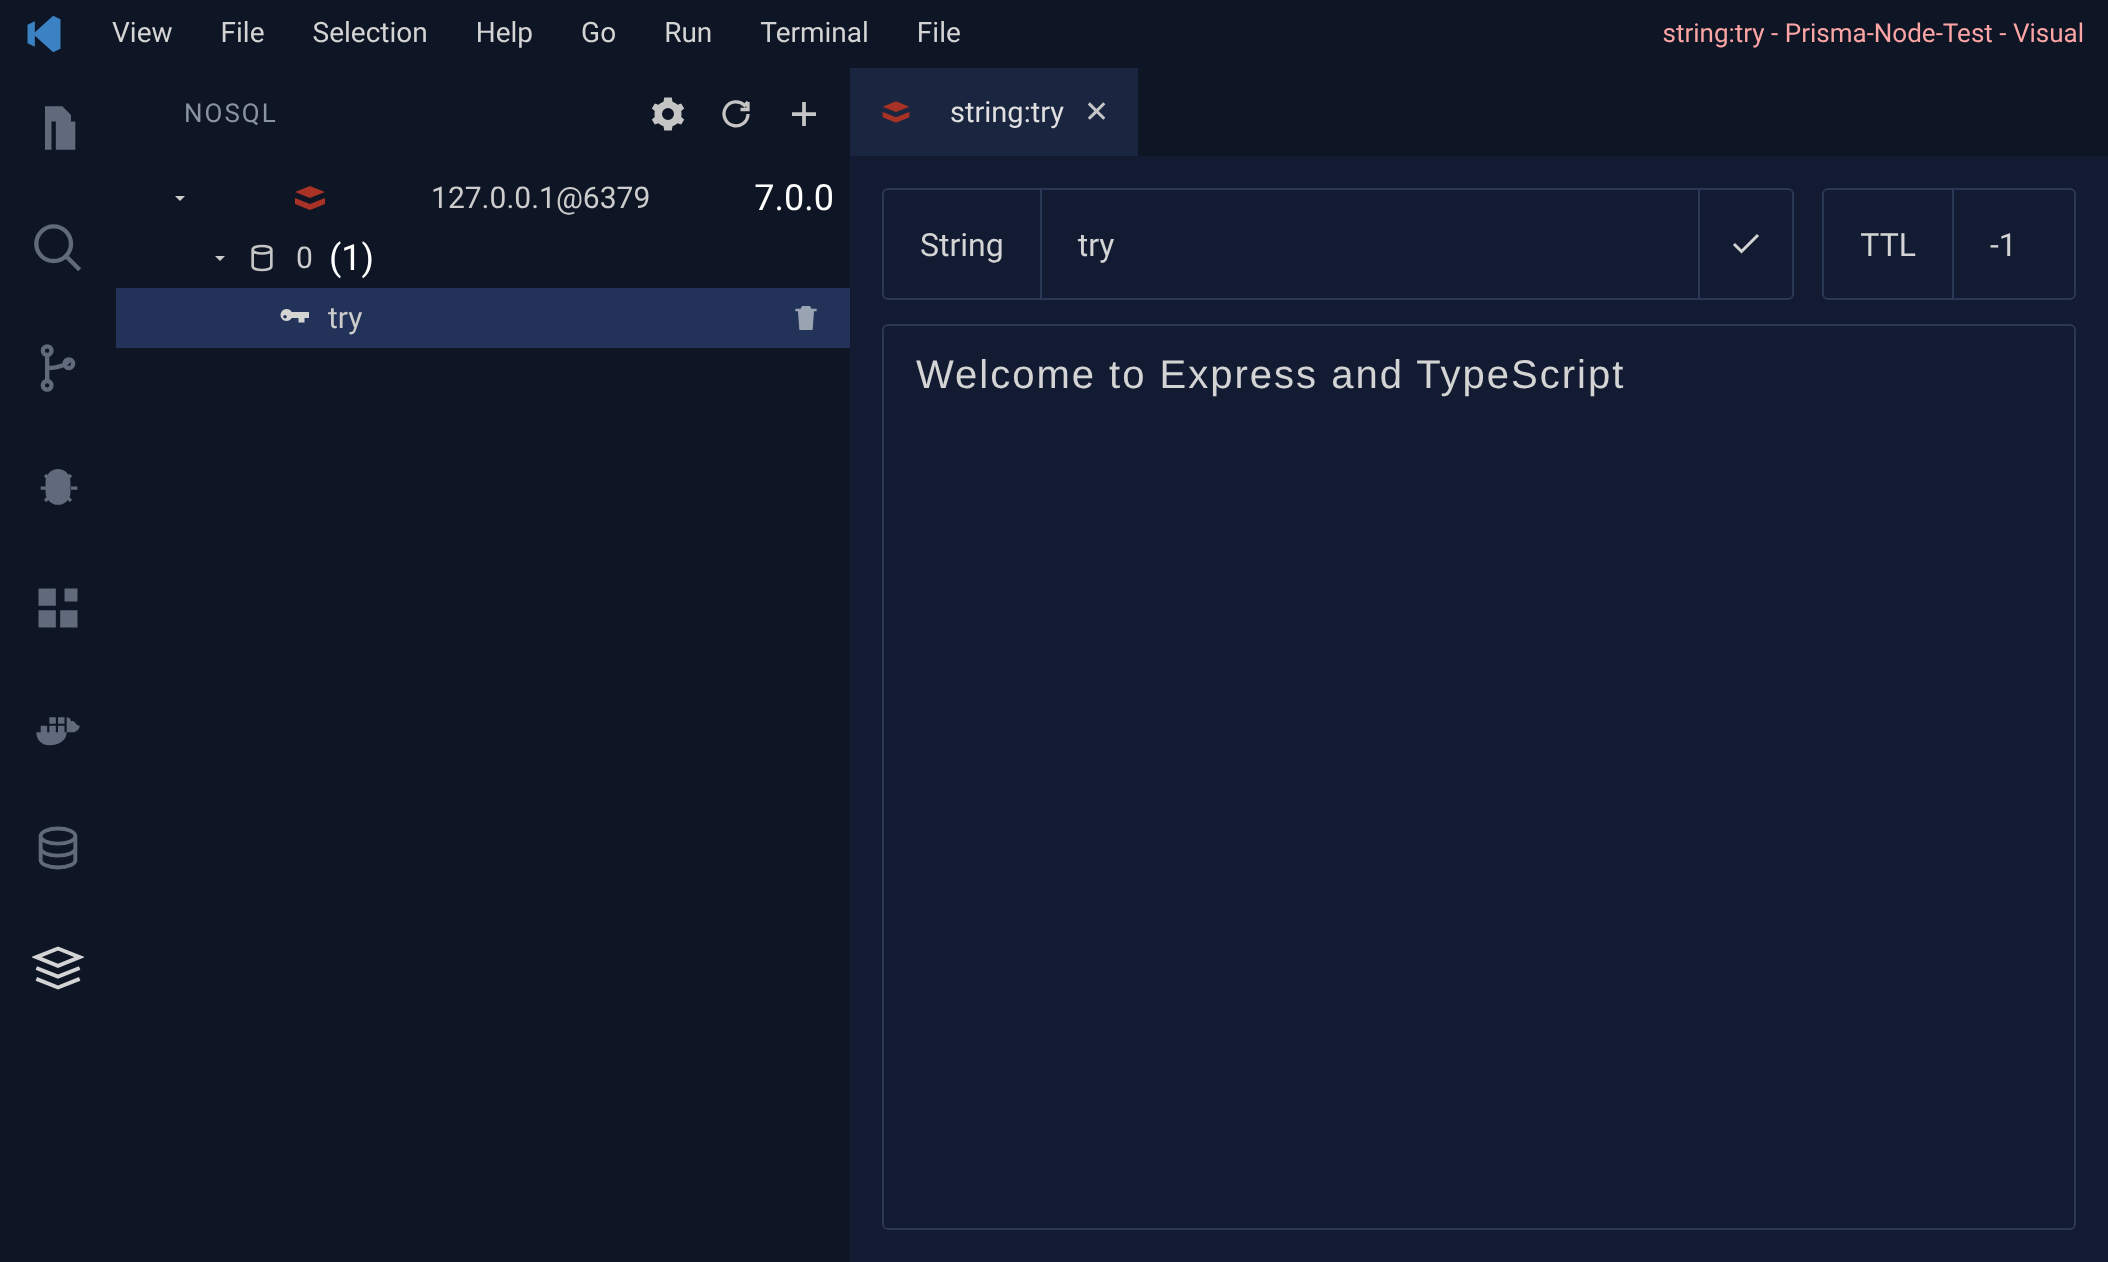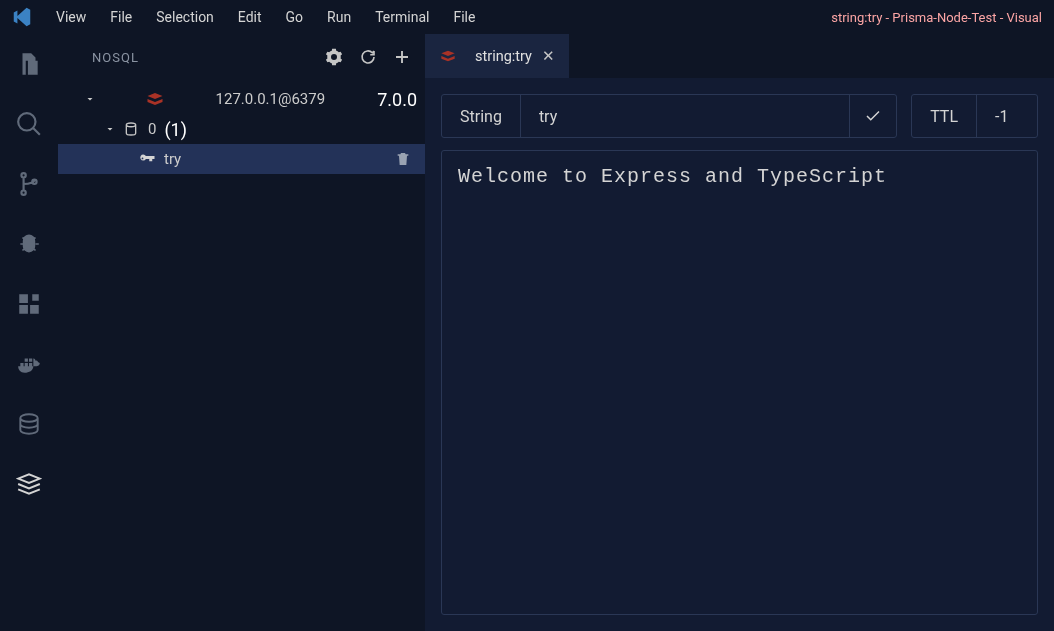--- a/index.html
+++ b/index.html
@@ -162,21 +162,21 @@
     .controls {
       display: flex;
       padding: 16px 16px 12px 16px;
       gap: 14px;
     }
     .ctl-group {
       display: flex;
       border: 1px solid #2a3755;
       border-radius: 3px;
       overflow: hidden;
-      height: 44px;
+      height: 56px;
       background: #121b32;
     }
     .ctl-cell {
       display: flex;
       align-items: center;
       padding: 0 18px;
       font-size: 16px;
       color: #d4d4d4;
       border-right: 1px solid #2a3755;
     }
@@ -184,41 +184,41 @@
     .ctl-cell.wide { flex: 1; }
     .ctl-group.main-group { flex: 1; }
     .check-icon { color: #d4d4d4; padding: 0 14px; display: flex; align-items: center; }
     .value-area {
       margin: 0 16px 16px 16px;
       flex: 1;
       border: 1px solid #2a3755;
       border-radius: 3px;
       background: #121b32;
       padding: 14px 16px;
-      font-family: Liberation Mono, monospace;
+      font-family: Liberation Sans, sans-serif;
       font-size: 20px;
       letter-spacing: 1px;
       color: #d4d4d4;
       overflow: hidden;
     }
     svg { display: block; }
   </style>
 </head>
 <body>
 
 <div class="menubar">
   <span class="logo">
     <svg width="22" height="22" viewBox="0 0 24 24">
         <path fill="#3b82c4" d="M17 2l4 2v16l-4 2-10-9v6l-4-2V7l4-2v6l10-9z"></path>
       </svg>
   </span>
   <span class="menu-item">View</span>
   <span class="menu-item">File</span>
   <span class="menu-item">Selection</span>
-  <span class="menu-item">Edit</span>
+  <span class="menu-item">Help</span>
   <span class="menu-item">Go</span>
   <span class="menu-item">Run</span>
   <span class="menu-item">Terminal</span>
   <span class="menu-item">File</span>
   <span class="title">string:try - Prisma-Node-Test - Visual</span>
 </div>
 
 <div class="main">
 
   <div class="activitybar">

